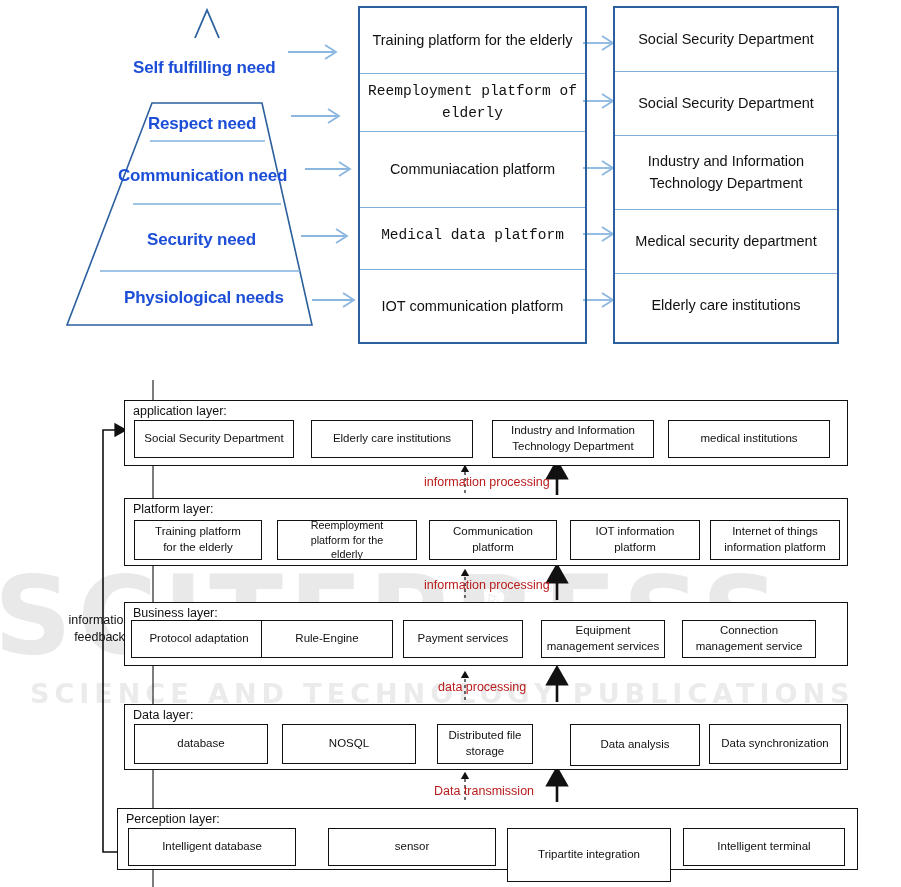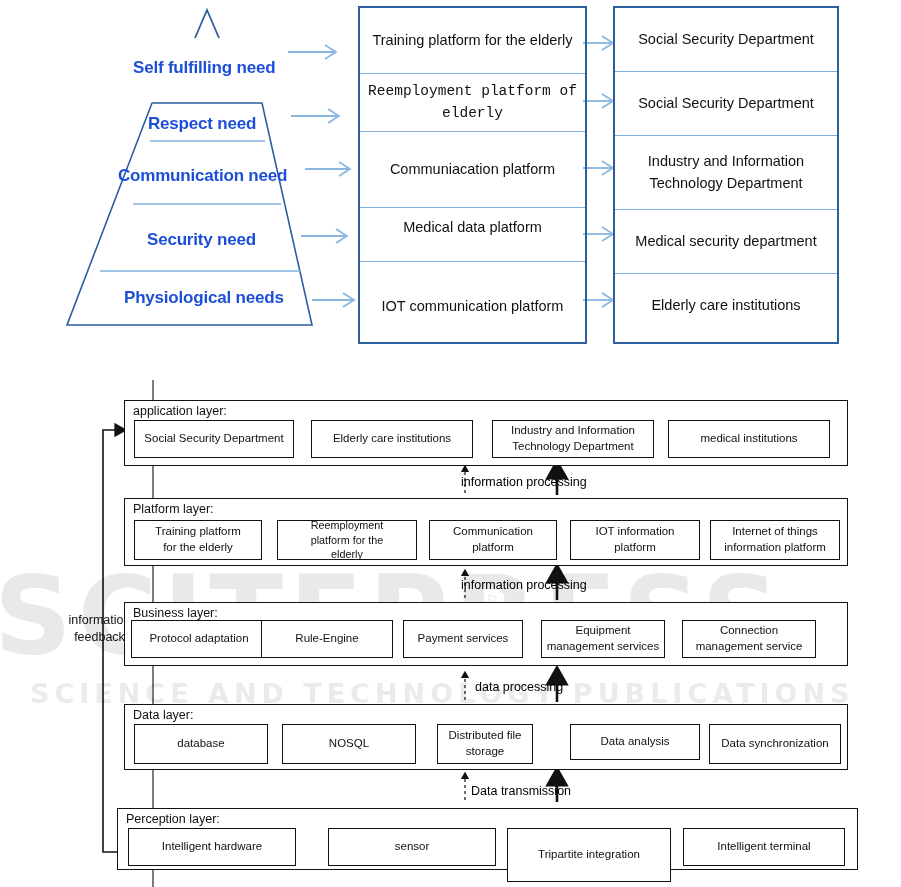--- a/index.html
+++ b/index.html
@@ -63,23 +63,22 @@
     position:absolute;left:8px;top:3px;font-size:12.5px;color:#111;
     background:transparent;
   }
   .node{
     position:absolute;border:1.6px solid #111;background:#ffffff;
     display:flex;align-items:center;justify-content:center;text-align:center;
     font-size:11.5px;color:#111;line-height:1.35;box-sizing:border-box;
     padding:2px 4px;
   }
   .flow-label{
-    position:absolute;font-size:12.5px;color:#000000;white-space:nowrap;
+    position:absolute;font-size:12.5px;color:#b91c1c;white-space:nowrap;
     background:transparent;
-    margin-left:37px;
   }
   .fb-label{
     position:absolute;font-size:12.5px;color:#111;text-align:center;
     line-height:1.35;white-space:nowrap;
   }
   svg.overlay{position:absolute;left:0;top:0;overflow:visible;}
 </style>
 </head>
 <body>
 
@@ -131,21 +130,21 @@
   <div class="pyr-label" style="left:133px;top:58px;">Self fulfilling need</div>
   <div class="pyr-label" style="left:148px;top:114px;">Respect need</div>
   <div class="pyr-label" style="left:118px;top:166px;">Communication need</div>
   <div class="pyr-label" style="left:147px;top:230px;">Security need</div>
   <div class="pyr-label" style="left:124px;top:288px;">Physiological needs</div>
 
   <div class="blue-col" style="left:358px;top:6px;width:225px;height:334px;">
     <div class="blue-cell" style="top:0px;   height:66px;">Training platform for the elderly</div>
     <div class="blue-cell" style="top:66px;  height:58px;font-family:Liberation Mono, monospace;">Reemployment platform of elderly</div>
     <div class="blue-cell" style="top:124px; height:76px;">Communiacation platform</div>
-    <div class="blue-cell" style="top:187px; height:67px;">Medical data platform</div>
+    <div class="blue-cell" style="top:195px; height:67px;font-family:Liberation Mono, monospace;">Medical data platform</div>
     <div class="blue-cell last" style="top:267px; height:63px;">IOT communication platform</div>
   </div>
 
   <div class="blue-col" style="left:613px;top:6px;width:222px;height:334px;">
     <div class="blue-cell" style="top:0px;   height:64px;">Social Security Department</div>
     <div class="blue-cell" style="top:64px;  height:64px;">Social Security Department</div>
     <div class="blue-cell" style="top:128px; height:74px;white-space:pre-line;">Industry and Information
 Technology Department</div>
     <div class="blue-cell" style="top:202px; height:64px;">Medical security department</div>
     <div class="blue-cell last" style="top:266px; height:64px;">Elderly care institutions</div>
@@ -227,25 +226,25 @@
 
   <div class="flow-label" style="left:438px;top:300px;">data processing</div>
 
   <div class="layer" style="left:124px;top:324px;width:724px;height:66px;">
     <div class="layer-title">Data layer:</div>
   </div>
   <div class="node" style="left:134px;top:344px;width:134px;height:40px;">database</div>
   <div class="node" style="left:282px;top:344px;width:134px;height:40px;">NOSQL</div>
   <div class="node" style="left:437px;top:344px;width:96px;height:40px;white-space:pre-line;">Distributed file
 storage</div>
-  <div class="node" style="left:570px;top:344px;width:130px;height:36px;">Data analysis</div>
+  <div class="node" style="left:570px;top:344px;width:130px;height:42px;">Data analysis</div>
   <div class="node" style="left:709px;top:344px;width:132px;height:40px;">Data synchronization</div>
 
   <div class="flow-label" style="left:434px;top:404px;">Data transmission</div>
 
   <div class="layer" style="left:117px;top:428px;width:741px;height:62px;">
     <div class="layer-title">Perception layer:</div>
   </div>
-  <div class="node" style="left:128px;top:448px;width:168px;height:38px;">Intelligent hardware</div>
+  <div class="node" style="left:128px;top:448px;width:168px;height:38px;">Intelligent database</div>
   <div class="node" style="left:328px;top:448px;width:168px;height:38px;">sensor</div>
   <div class="node" style="left:507px;top:448px;width:164px;height:54px;">Tripartite integration</div>
   <div class="node" style="left:683px;top:448px;width:162px;height:38px;">Intelligent terminal</div>
 </div>
 
 </body></html>

